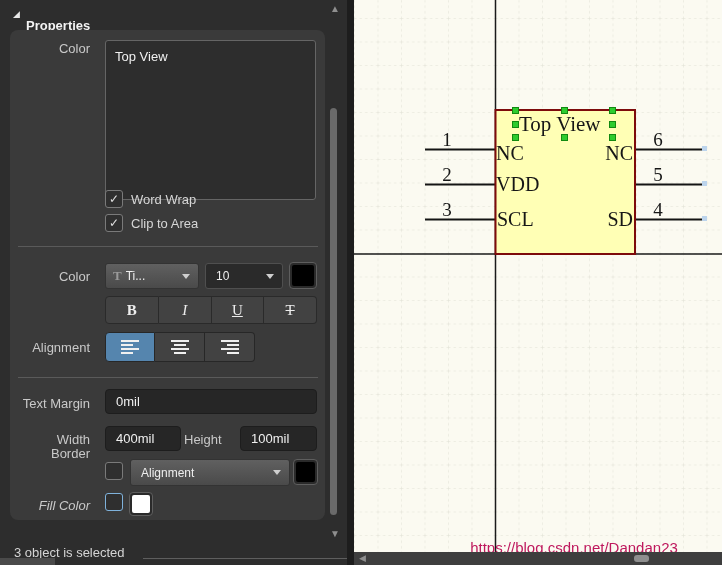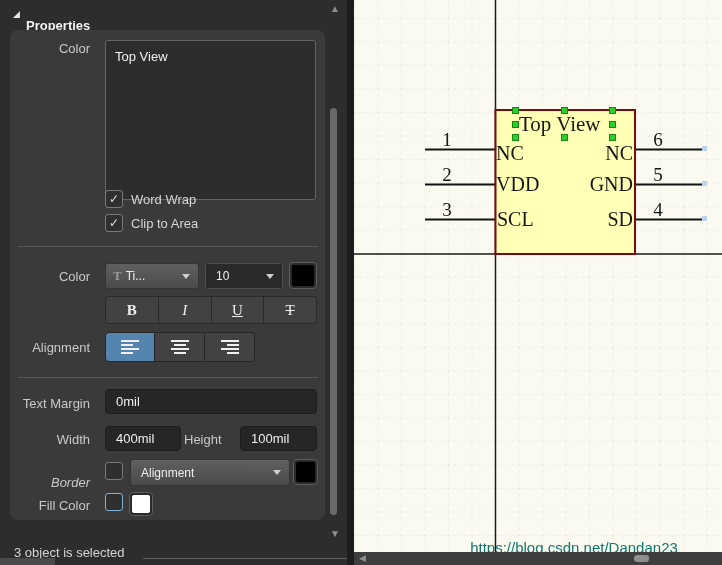--- a/index.html
+++ b/index.html
@@ -73,21 +73,21 @@
   
   #canvas { position:absolute; left:354px; top:0; width:368px; height:552px; background:#fbfaf1; overflow:hidden; }
   #canvas svg { position:absolute; left:0; top:0; }
   .sch-text { position:absolute; font-family:"Liberation Serif", serif; color:#161616; z-index:3; white-space:nowrap; }
   .pin-num { font-size:19px; width:40px; text-align:center; }
   .pin-name { font-size:20px; }
   .pin-name.right { width:100px; text-align:right; }
   .comp-title { font-size:21px; }
   .handle { position:absolute; width:7px; height:7px; background:#2ecc2e; border:1px solid #118a11; z-index:5; }
   .watermark { position:absolute; left:104px; top:539px; width:232px; text-align:center; font-size:15px;
-               color:#0f766e; z-index:4; }
+               color:#be185d; z-index:4; }
 
   #hscrollbar { position:absolute; left:354px; top:552px; width:368px; height:13px; background:#3e3e3e; }
   .scroll-left-icon { position:absolute; left:5px; top:1px; font-size:9px; color:#8f8f8f; }
   .hscroll-thumb { position:absolute; left:280px; top:3px; width:15px; height:7px; background:#8f8f8f; border-radius:3px; }
 </style>
 </head>
 <body>
 
 <div id="root">
 
@@ -160,31 +160,31 @@
     <div class="divider" style="top:377px;"></div>
 
     <div class="lbl" style="top:396px;">Text Margin</div>
     <input class="txtinput" style="left: 105px; top: 389px; width: 212px; height: 25px;" value="0mil">
 
     <div class="lbl" style="top:432px;">Width</div>
     <input class="txtinput" style="left: 105px; top: 426px; width: 76px; height: 25px;" value="400mil">
     <div class="lbl" style="left:184px; top:432px; width:50px; text-align:left;">Height</div>
     <input class="txtinput" style="left: 240px; top: 426px; width: 77px; height: 25px;" value="100mil">
 
-    <div class="lbl" style="top:475px;font-style:italic;">Border</div>
+    <div class="lbl" style="top:446px;">Border</div>
     <div class="checkbox" style="left:105px; top:462px;"></div>
     <div class="dropdown" style="left:130px; top:459px; width:160px; height:27px;">
       <span style="margin-left:10px;">Alignment</span>
       <span class="dd-arrow"></span>
     </div>
     <div class="swatch" style="left:293px; top:459px; width:25px; height:26px; background:#2a2a2a;">
       <span class="swatch-inner" style="background:#000;"></span>
     </div>
 
-    <div class="lbl" style="top:498px;">Fill Color</div>
+    <div class="lbl" style="top:498px;font-style:italic;">Fill Color</div>
     <div class="checkbox" style="left:105px; top:493px; border-color:#7fb2db;"></div>
     <div class="swatch" style="left:129px; top:492px; width:24px; height:24px; background:#2a2a2a;">
       <span class="swatch-inner" style="background:#fff;"></span>
     </div>
 
     <div class="panel-scroll-thumb"></div>
     <span class="scroll-down-icon">▼</span>
 
     <div class="status-text">3 object is selected</div>
     <div class="bottom-stub"></div>
@@ -224,21 +224,20 @@
     <div class="sch-text pin-num" style="left:73px; top:164px;">2</div>
     <div class="sch-text pin-num" style="left:73px; top:199px;">3</div>
     <div class="sch-text pin-num" style="left:284px; top:129px;">6</div>
     <div class="sch-text pin-num" style="left:284px; top:164px;">5</div>
     <div class="sch-text pin-num" style="left:284px; top:199px;">4</div>
 
     <div class="sch-text pin-name" style="left:142px; top:142px;">NC</div>
     <div class="sch-text pin-name" style="left:142px; top:173px;">VDD</div>
     <div class="sch-text pin-name" style="left:143px; top:208px;">SCL</div>
     <div class="sch-text pin-name right" style="left:179px; top:142px;">NC</div>
-    <div class="sch-text pin-name right" style="left:179px; top:173px;">GND</div>
     <div class="sch-text pin-name right" style="left:179px; top:208px;">SD</div>
 
     <div class="handle" style="left:158px; top:107px;"></div>
     <div class="handle" style="left:207px; top:107px;"></div>
     <div class="handle" style="left:255px; top:107px;"></div>
     <div class="handle" style="left:158px; top:121px;"></div>
     <div class="handle" style="left:255px; top:121px;"></div>
     <div class="handle" style="left:158px; top:134px;"></div>
     <div class="handle" style="left:207px; top:134px;"></div>
     <div class="handle" style="left:255px; top:134px;"></div>

